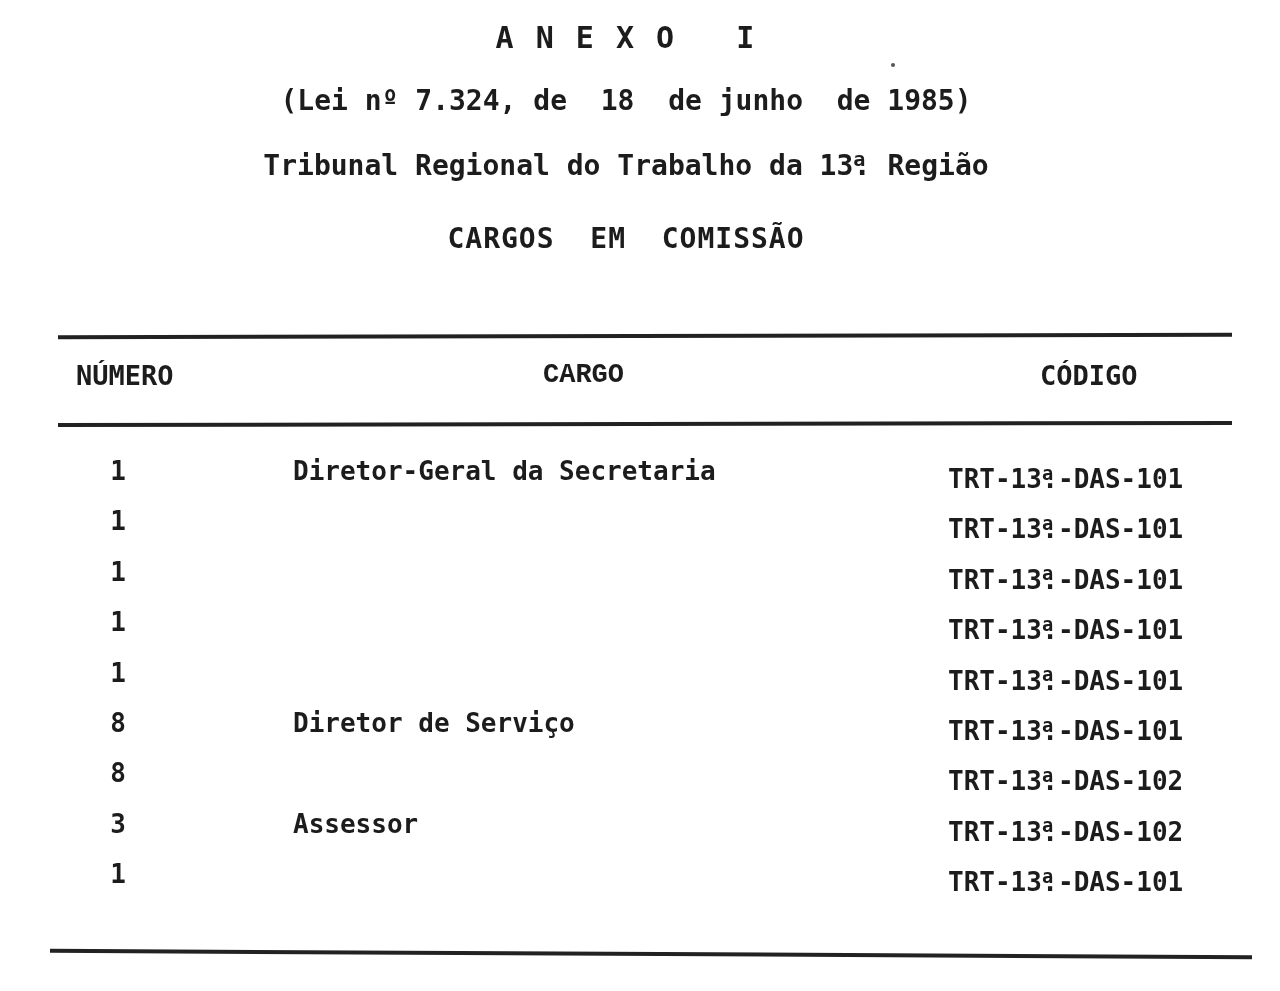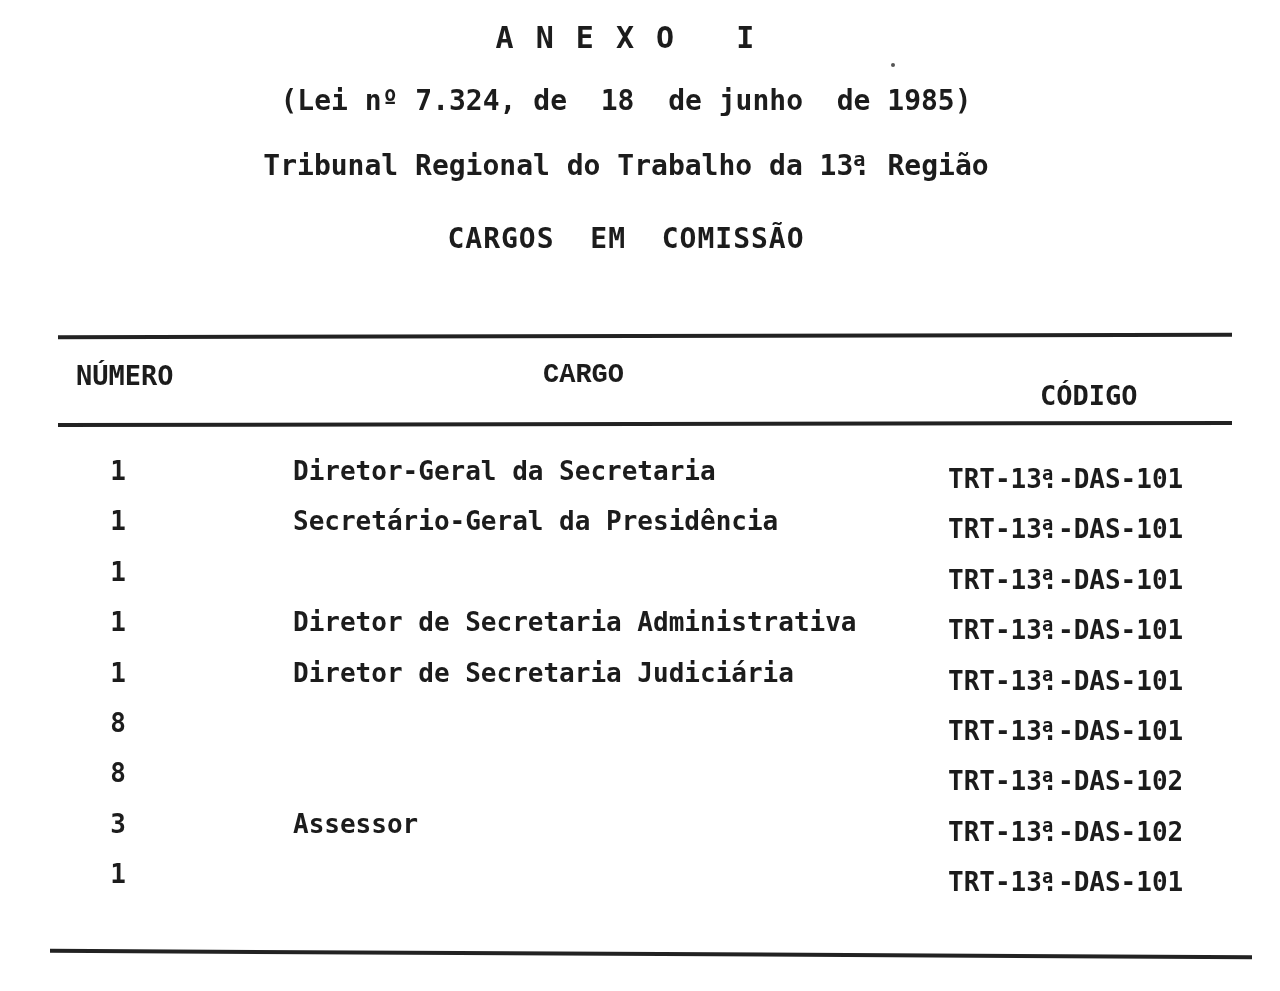--- a/index.html
+++ b/index.html
@@ -57,21 +57,21 @@
     height: 4px;
   }
   .rule-top    { top: 334px; left: 58px;  width: 1174px; transform: rotate(-0.12deg); }
   .rule-mid    { top: 422px; left: 58px;  width: 1174px; transform: rotate(-0.10deg); }
   .rule-bottom { top: 952px; left: 50px;  width: 1202px; transform: rotate(0.30deg); }
   
   .thead { position: absolute; top: 360px; left: 0; width: 100%; font-size: 27px; }
   .th { position: absolute; white-space: pre; text-align: right; }
   .th-numero { left: 76px; }
   .th-cargo  { left: 543px; font-family: Liberation Mono, monospace; }
-  .th-codigo { left: 1040px; margin-top: 20px; }
+  .th-codigo { left: 1040px; }
   
   .tbody {
     position: absolute;
     top: 448px;
     left: 0;
     width: 100%;
     font-size: 26px;
   }
   .trow {
     position: relative;
@@ -110,43 +110,41 @@
   <div class="tbody">
 
     <div class="trow">
       <span class="td td-numero">1</span>
       <span class="td td-cargo">Diretor-Geral da Secretaria</span>
       <span class="td td-codigo"><span>TRT-13</span><span class="sup-a">a</span><span>.-DAS-101</span></span>
     </div>
 
     <div class="trow">
       <span class="td td-numero">1</span>
-      <span class="td td-cargo">Secretário-Geral da Presidência</span>
       <span class="td td-codigo"><span>TRT-13</span><span class="sup-a">a</span><span>.-DAS-101</span></span>
     </div>
 
     <div class="trow">
       <span class="td td-numero">1</span>
       <span class="td td-codigo"><span>TRT-13</span><span class="sup-a">a</span><span>.-DAS-101</span></span>
     </div>
 
     <div class="trow">
       <span class="td td-numero">1</span>
-      <span class="td td-cargo">Diretor de Secretaria Administrativa</span>
       <span class="td td-codigo"><span>TRT-13</span><span class="sup-a">a</span><span>.-DAS-101</span></span>
     </div>
 
     <div class="trow">
       <span class="td td-numero">1</span>
-      <span class="td td-cargo">Diretor de Secretaria Judiciária</span>
       <span class="td td-codigo"><span>TRT-13</span><span class="sup-a">a</span><span>.-DAS-101</span></span>
     </div>
 
     <div class="trow">
       <span class="td td-numero">8</span>
+      <span class="td td-cargo">Diretor de Serviço</span>
       <span class="td td-codigo"><span>TRT-13</span><span class="sup-a">a</span><span>.-DAS-101</span></span>
     </div>
 
     <div class="trow">
       <span class="td td-numero">8</span>
       <span class="td td-codigo"><span>TRT-13</span><span class="sup-a">a</span><span>.-DAS-102</span></span>
     </div>
 
     <div class="trow">
       <span class="td td-numero">3</span>

